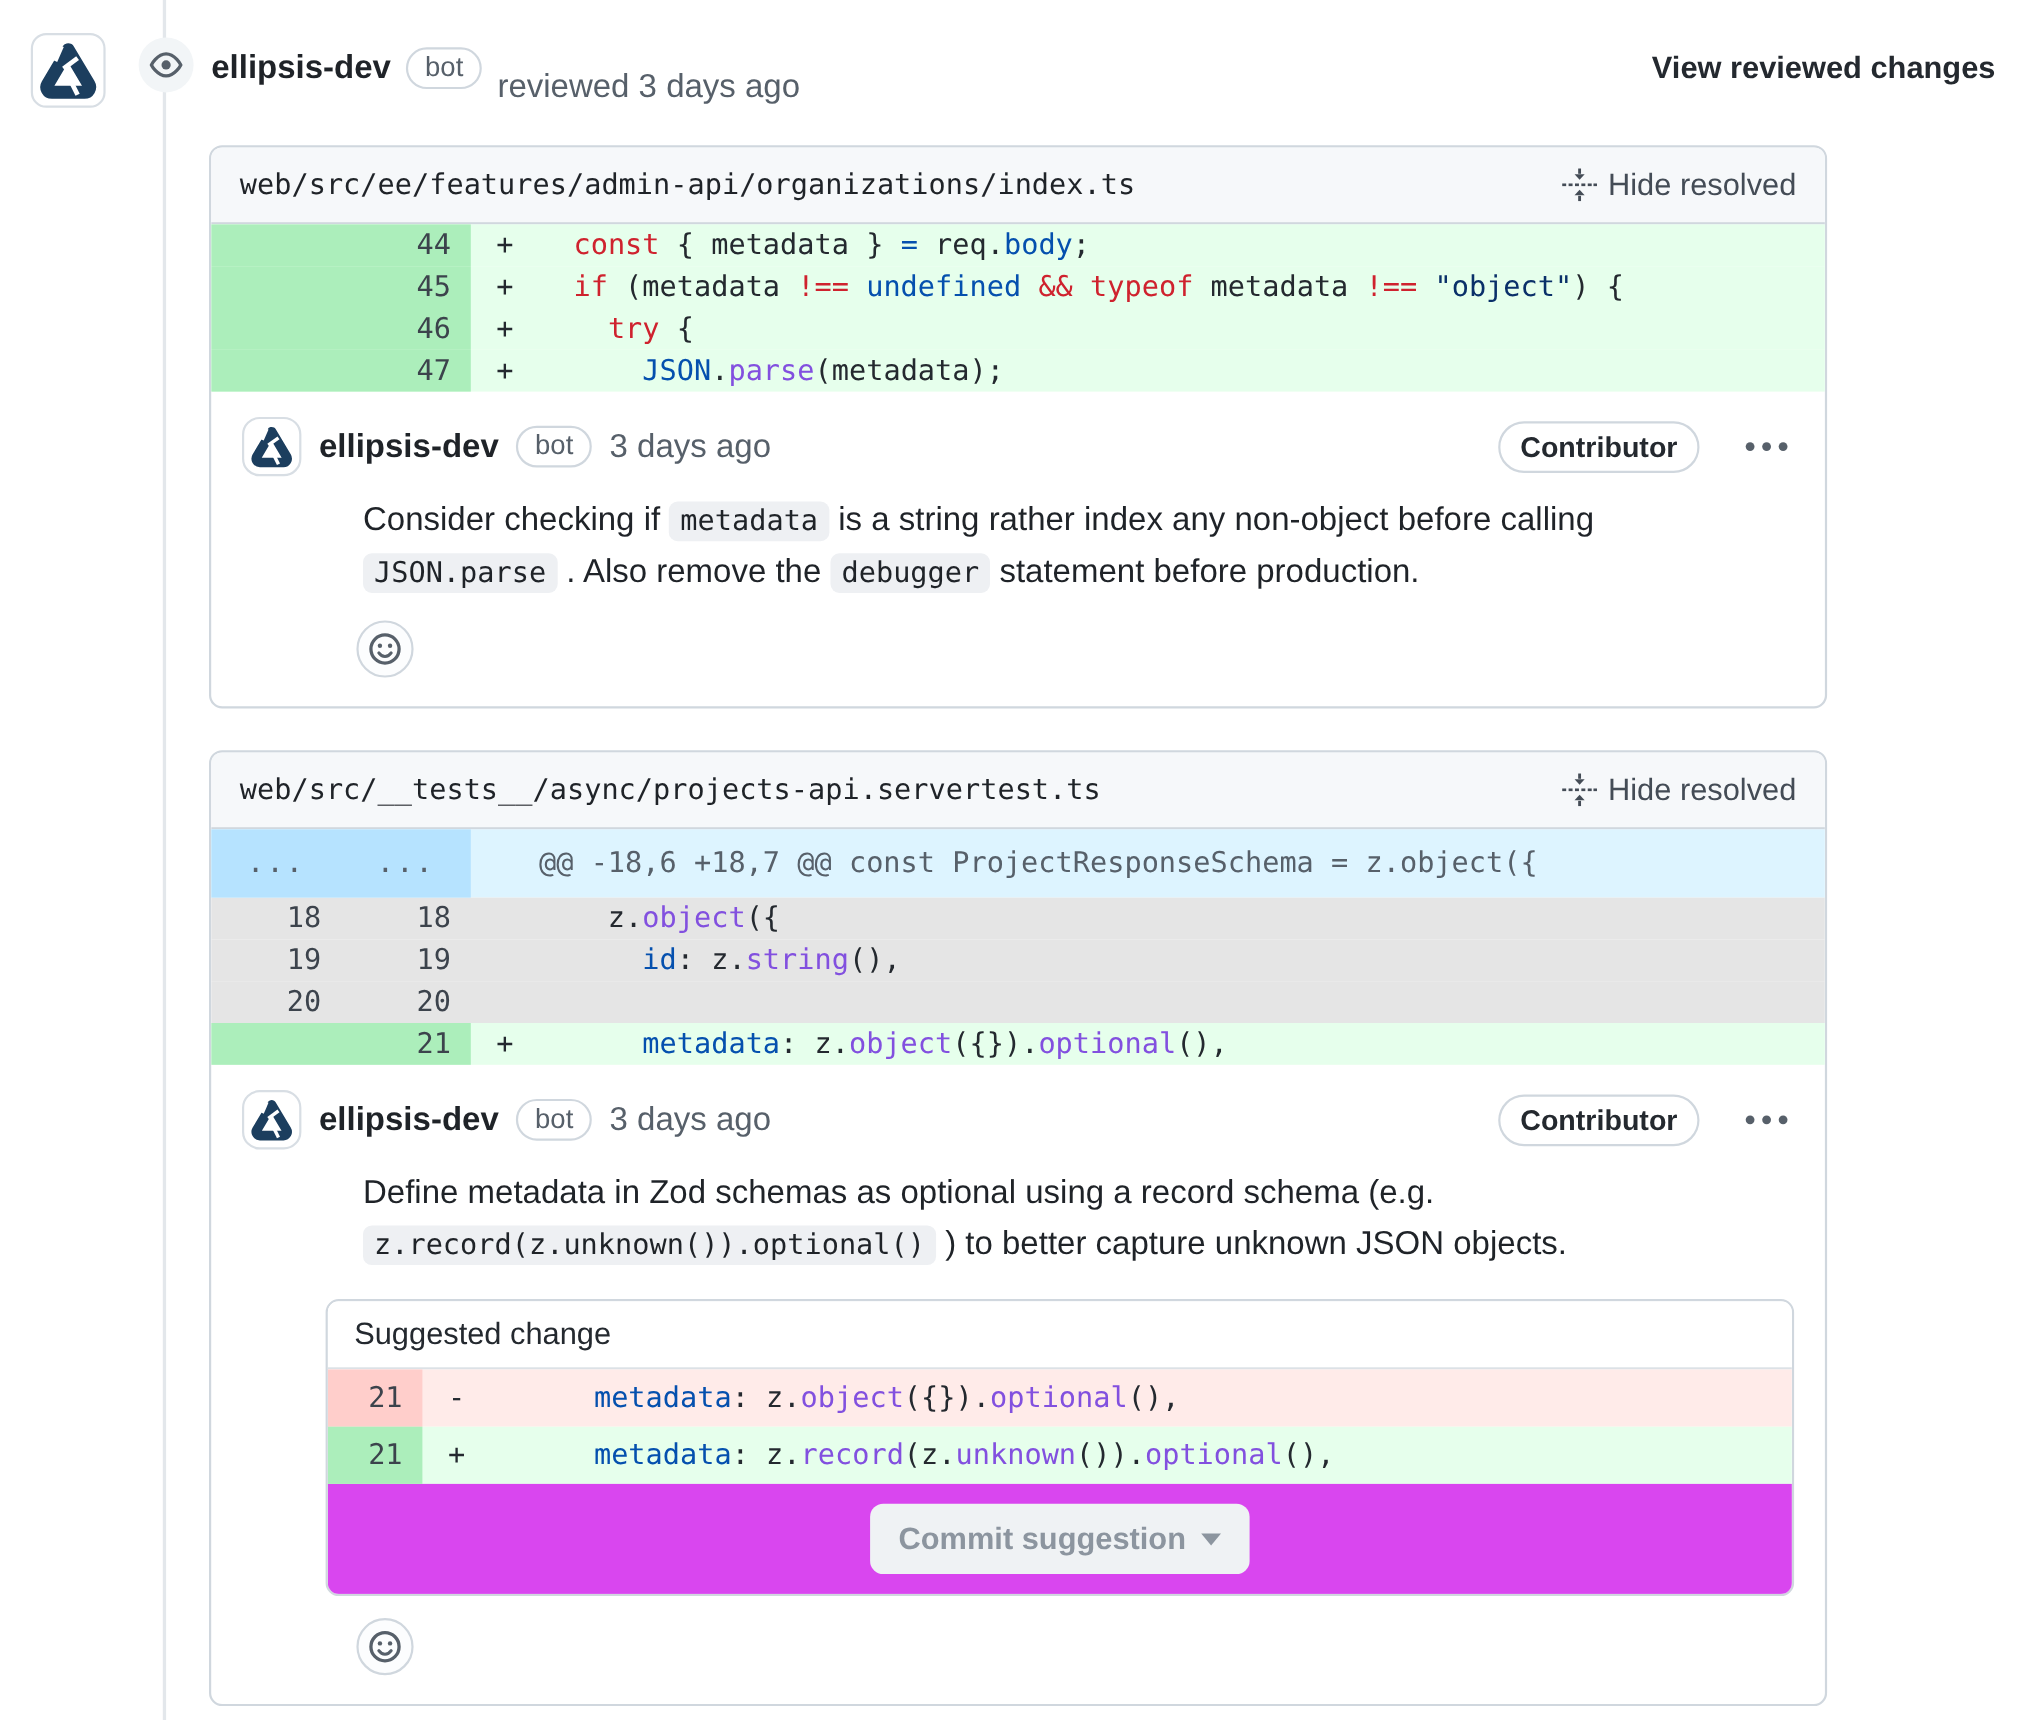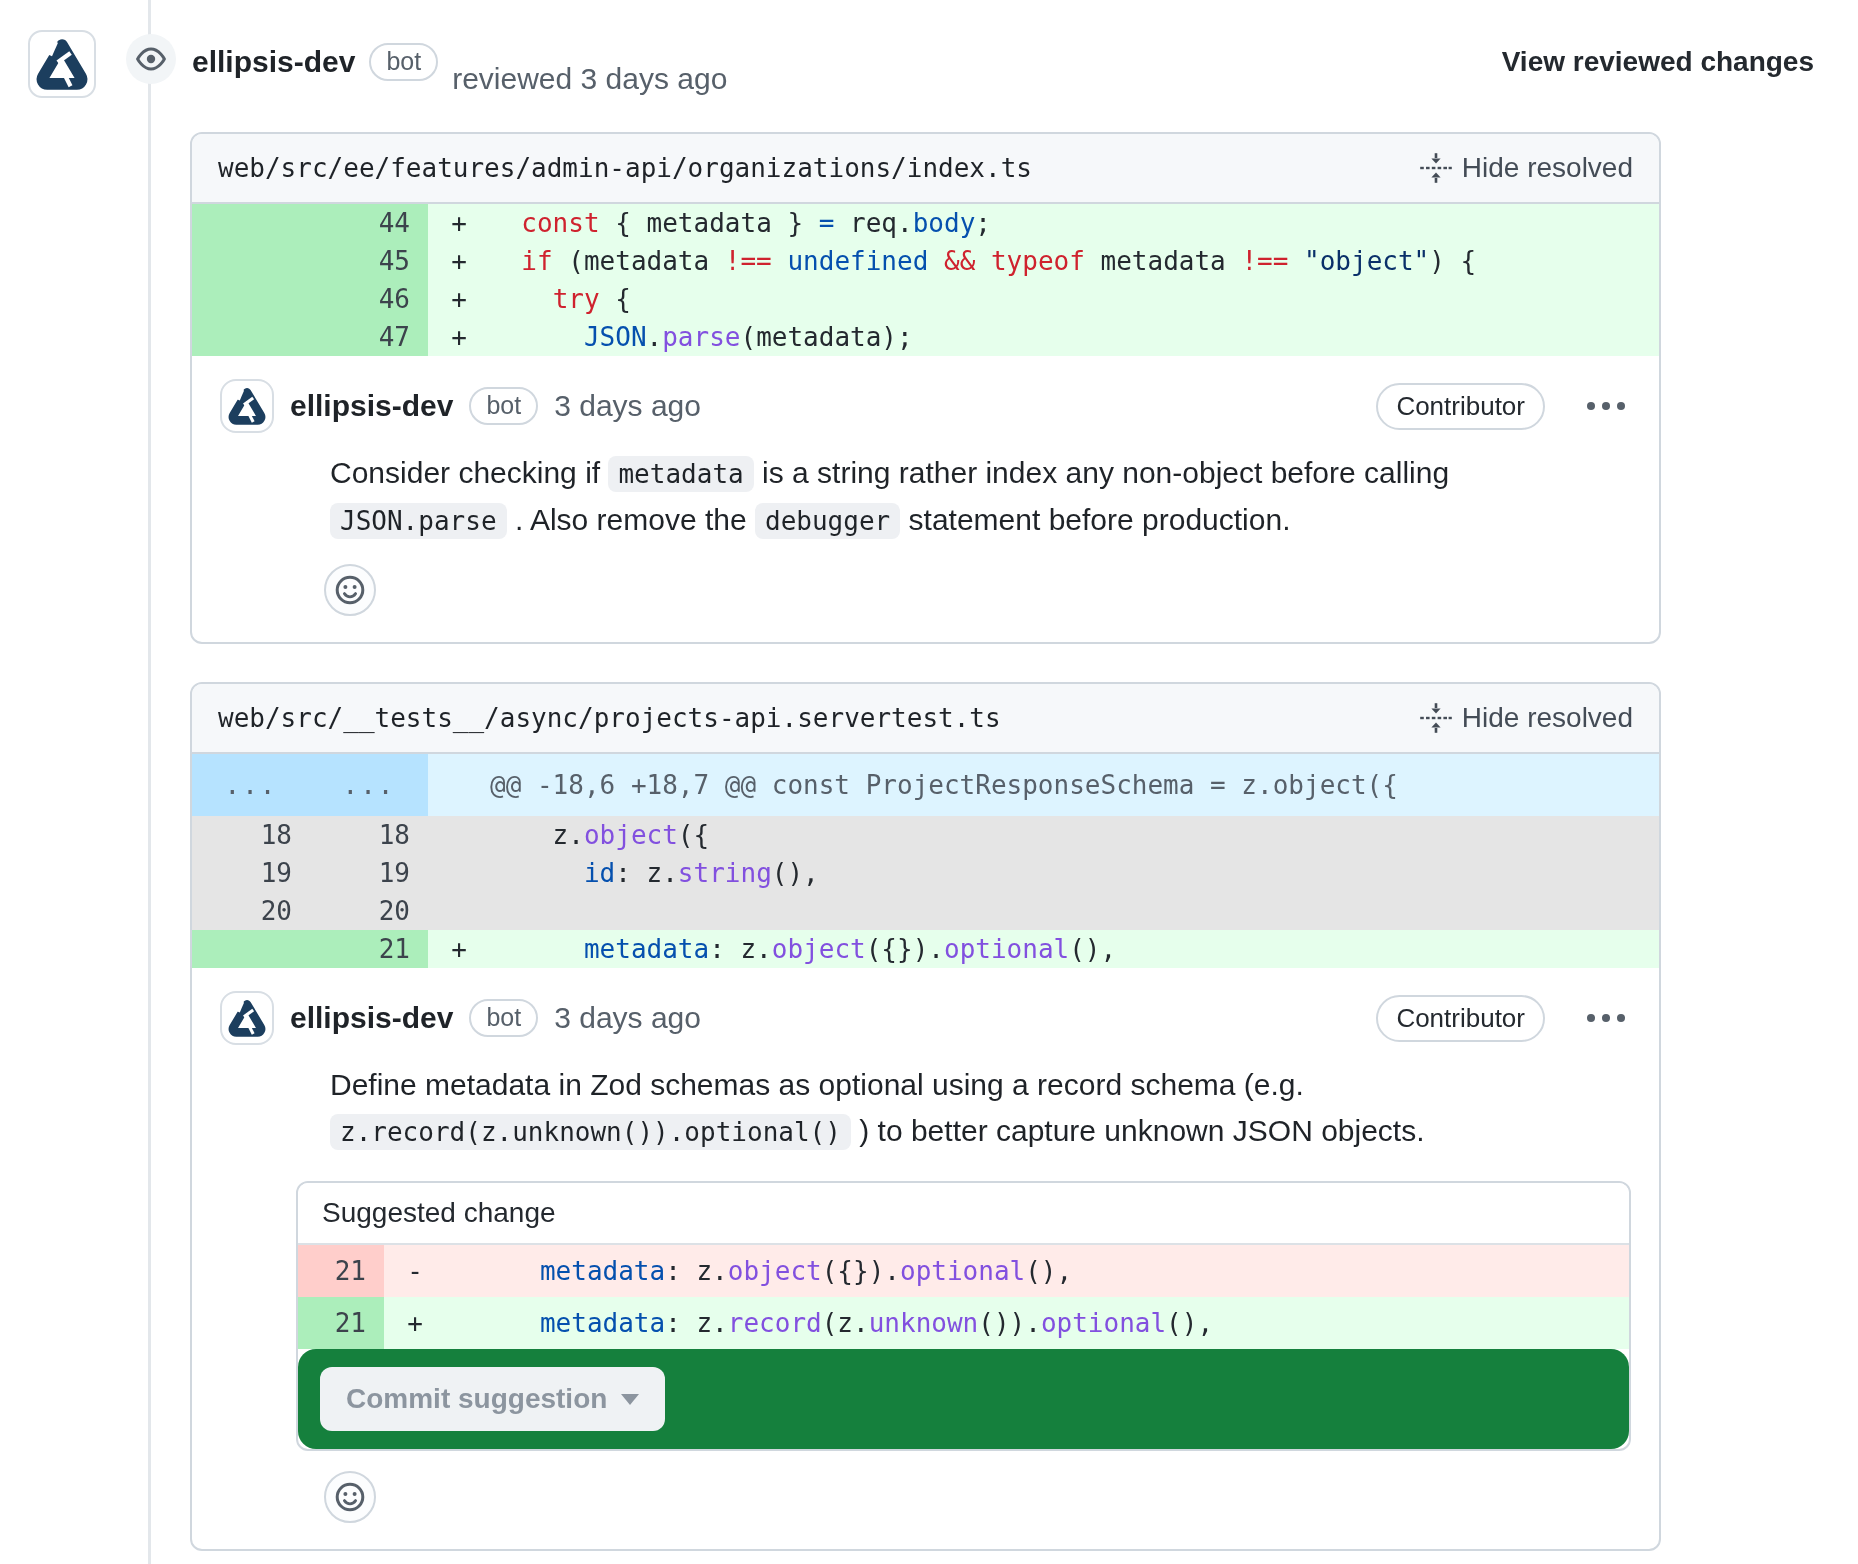--- a/index.html
+++ b/index.html
@@ -64,42 +64,42 @@
   
   .comment { padding:22px 28px 22px 28px; }
   .comment-head { display:flex; align-items:center; gap:16px; height:56px; }
   .sm-avatar {
     width:54px; height:54px; border:2px solid #d8dee4; border-radius:16px; background:#fff;
     display:flex; align-items:center; justify-content:center; flex:none;
   }
   .comment-time { font-size:30px; color:#57606a; }
   .role-pill {
     border:2px solid #d0d7de; border-radius:24px; padding:6px 18px;
-    font-size:26px; font-weight:400; color:#24292f; background:#fff; cursor:pointer;
+    font-size:26px; font-weight:700; color:#24292f; background:#fff; cursor:pointer;
   }
   .kebab { display:flex; gap:7px; margin-left:26px; margin-right:6px; cursor:pointer; align-items:center; }
   .kebab i { width:8px; height:8px; border-radius:50%; background:#57606a; display:block; }
   .comment-body { margin:16px 0 0 110px; font-size:30px; line-height:46px; color:#1f2328; max-width:1480px; }
   .inline-code {
     font-family:"DejaVu Sans Mono","Liberation Mono",monospace; font-size:26px;
     background:#eef0f3; border-radius:8px; padding:3px 10px; white-space:nowrap;
   }
   .smiley {
     margin:20px 0 4px 104px; width:52px; height:52px; border-radius:50%;
     border:2px solid #d0d7de; background:#fcfdfe; display:flex; align-items:center; justify-content:center; cursor:pointer;
   }
 
   
   .suggestion { margin:26px 0 0 76px; border:2px solid #d0d7de; border-radius:12px; overflow:hidden; max-width:1496px; }
   .sug-label { height:62px; display:flex; align-items:center; padding:0 24px; font-size:28px; color:#24292f; border-bottom:2px solid #dce1e6; background:#fff; }
   .srow { display:flex; height:52px; line-height:52px; font-family:"DejaVu Sans Mono","Liberation Mono",monospace; font-size:26px; }
   .srow .gut { width:86px; }
   .srow.del { background:#ffebe9; } .srow.del .gut { background:#ffcecb; }
   .srow.add { background:#e6ffec; } .srow.add .gut { background:#aceebb; }
-  .sug-foot { background:#15803d; padding:18px 22px; display:flex; justify-content:flex-start;border-radius:18px; }
+  .sug-foot { background:#d946ef; padding:18px 22px; display:flex; justify-content:center; }
   .commit-btn {
     background:#eff2f4; color:#8c959f; font-weight:600; font-size:28px;
     border:none; border-radius:12px; padding:16px 26px; display:flex; align-items:center; gap:14px; cursor:pointer;
     font-family:"Liberation Sans", sans-serif;
   }
   .caret { width:0; height:0; border-left:9px solid transparent; border-right:9px solid transparent; border-top:11px solid #8c959f; }
 </style>
 </head>
 <body>
 

